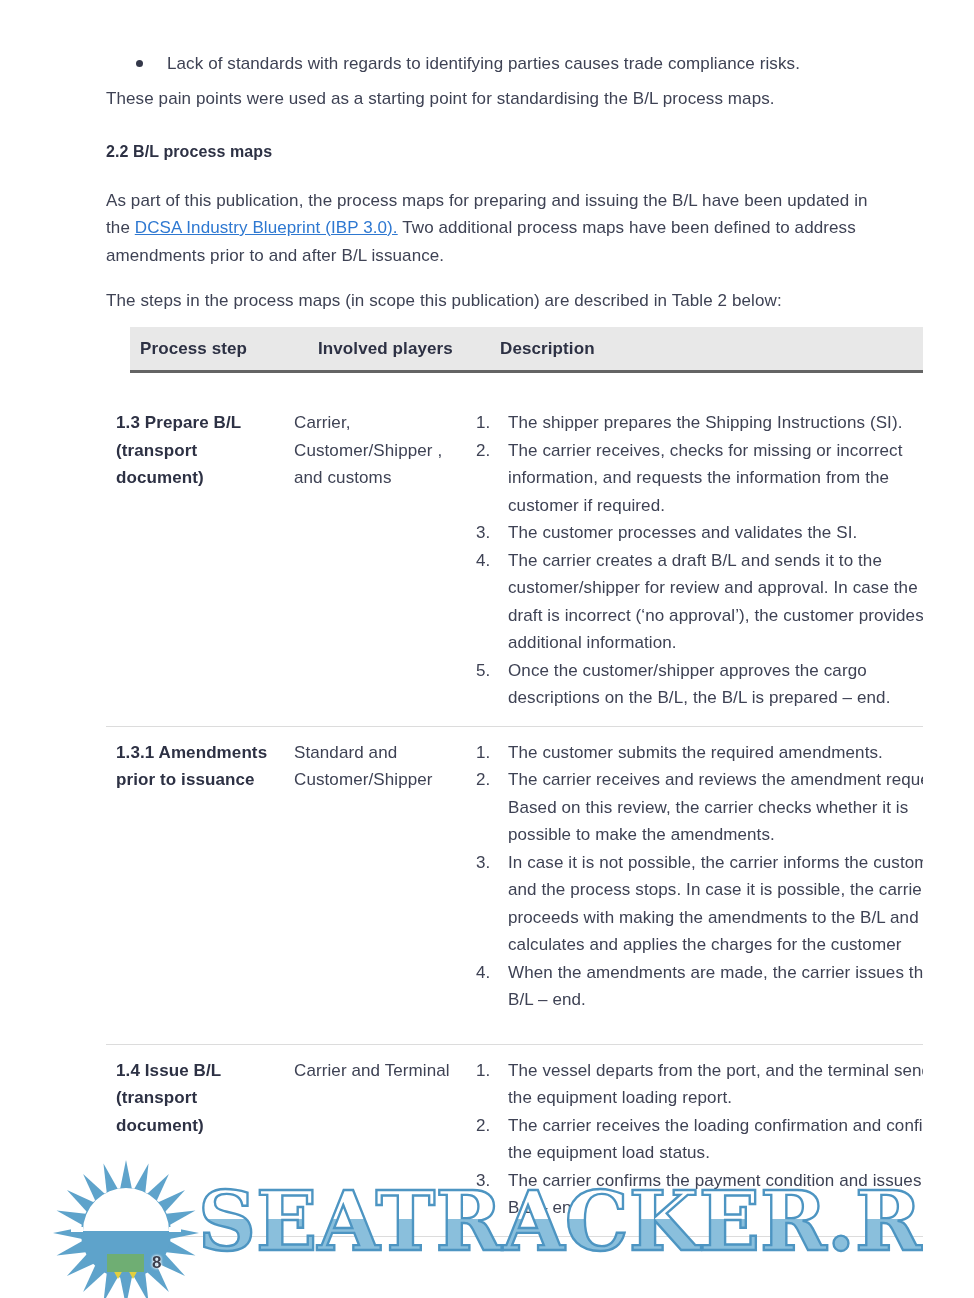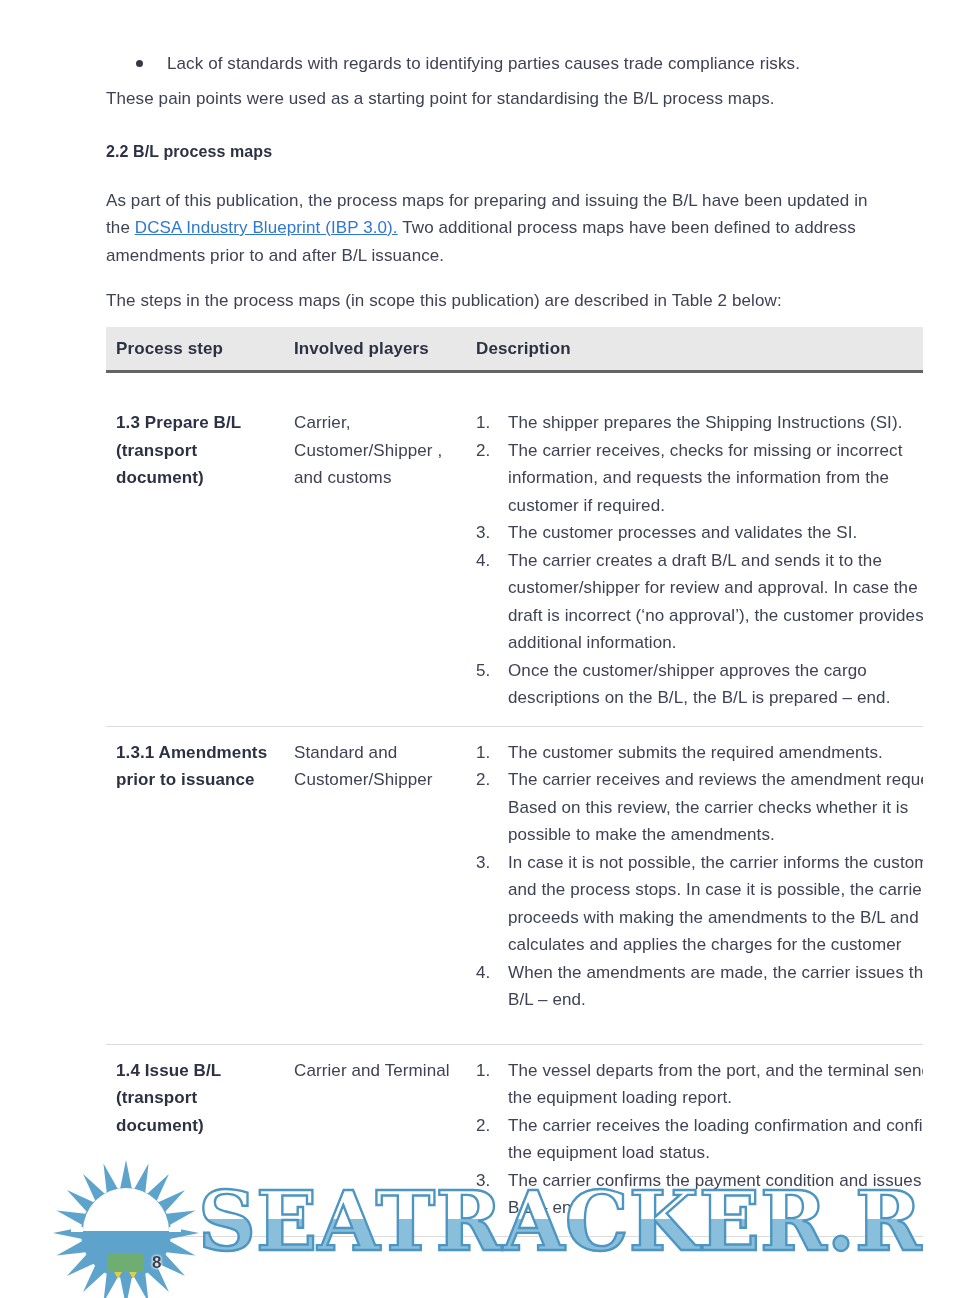--- a/index.html
+++ b/index.html
@@ -23,21 +23,21 @@
     letter-spacing:0.1px;
   }
   .para1 { margin-top:21px; max-width:865px; }
   .para2 { margin-top:18px; }
   a.doc-link { color:#2e78d1; text-decoration:underline; cursor:pointer; }
 
   
   .tbl { margin-top:12px; width:865px; }
   .thead {
     display:flex; background:#e8e8e8; border-bottom:3px solid #646464;
-    min-height:42px; align-items:flex-start;
+    min-height:42px; align-items:flex-start;margin-left:24px;
   }
   .th { font-weight:bold; color:#2d3144; padding:8px 8px 8px 10px; }
   .trow { display:flex; border-bottom:1px solid #dcdcdc; }
   .c1 { width:178px; flex:0 0 178px; }
   .c2 { width:182px; flex:0 0 182px; }
   .c3 { flex:1 1 auto; }
   .td { padding:12px 8px 14px 10px; }
   .td.step { font-weight:bold; color:#2d3144; }
   .row-1 { min-height:303px;margin-top:24px; }
   .row-2 { min-height:318px; }

